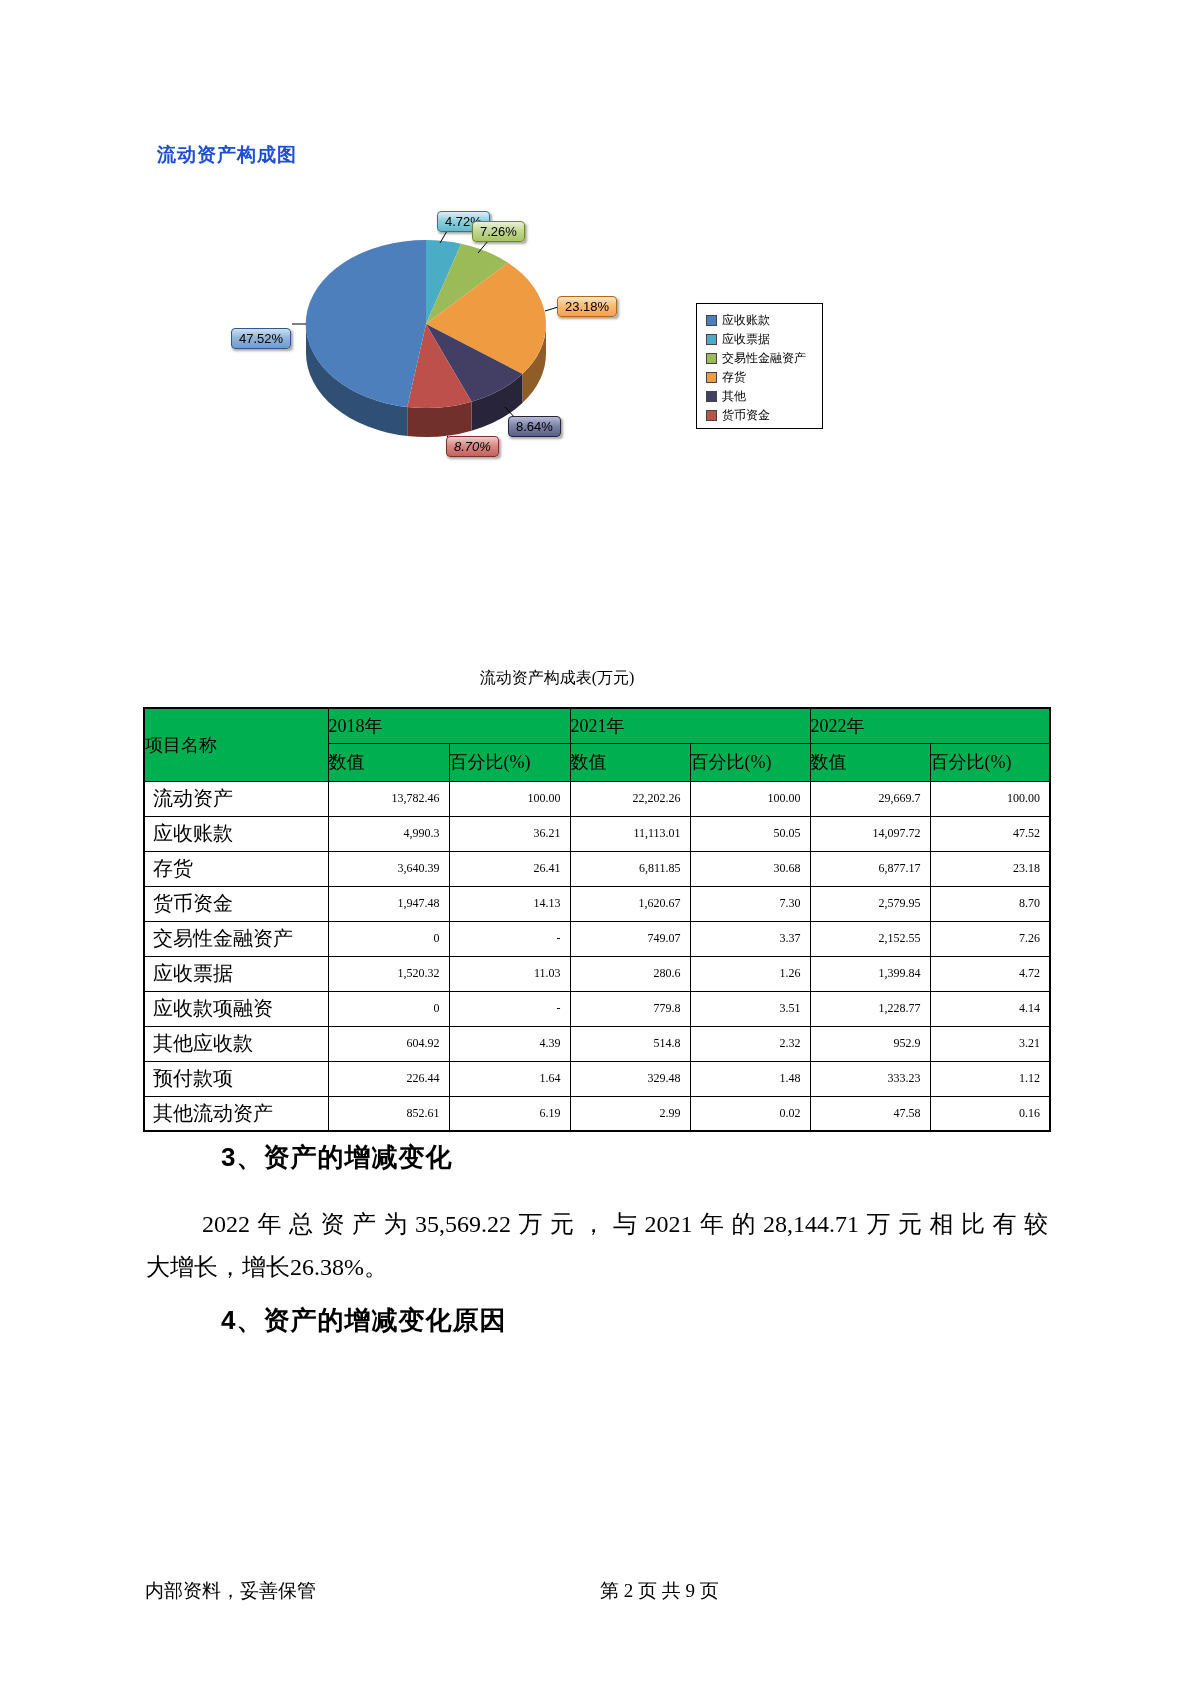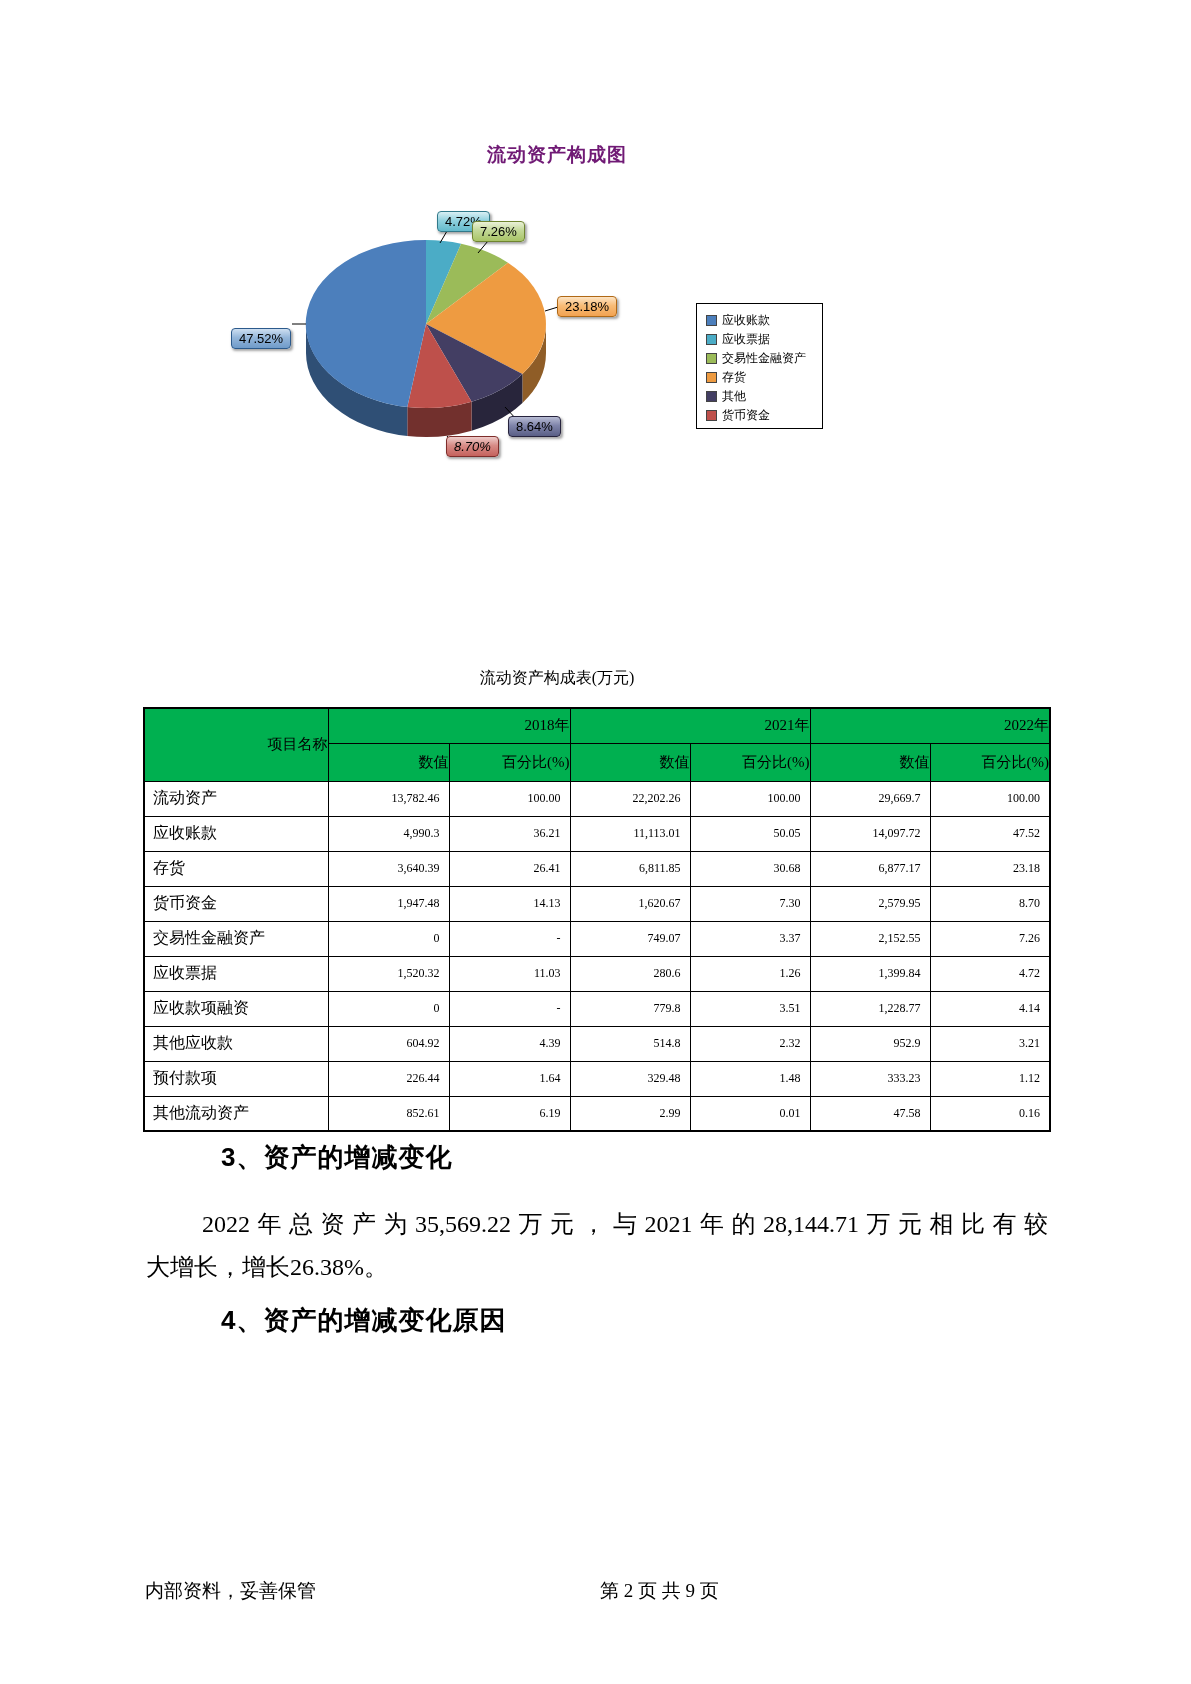--- a/index.html
+++ b/index.html
@@ -1,22 +1,22 @@
 <!DOCTYPE html>
 <html><head>
 <meta charset="utf-8">
 <style>
   * { margin:0; padding:0; box-sizing:border-box; }
   html,body { background:#888; }
   .page { position:relative; width:1191px; height:1684px; background:#ffffff;
           margin:0 auto; overflow:hidden; font-family:"Liberation Serif", serif; color:#000; }
 
   
-  .chart-title { position:absolute; left:157px; top:142px; width:800px; text-align:center;
-                 font:bold 19px "Liberation Sans", sans-serif; color:#701a75; letter-spacing:1px; }
+  .chart-title { position:absolute; left:157px; top:142px; width:800px; 
+                 font:bold 19px "Liberation Sans", sans-serif; color:#1d4ed8; letter-spacing:1px; }
   #pie-svg { position:absolute; left:150px; top:200px; width:600px; height:270px; }
   .callout { position:absolute; font:13px "Liberation Sans", sans-serif; color:#000;
              padding:0 7px; line-height:19px; border-radius:4px; border:1px solid;
              box-shadow:1.5px 2px 2.5px rgba(0,0,0,.35); white-space:nowrap; }
   .co-teal   { background:linear-gradient(#d9eff4,#90d1de 45%,#63bacc); border-color:#31798a; }
   .co-green  { background:linear-gradient(#eaf1d8,#c2d897 45%,#a8c466); border-color:#6f8530; }
   .co-orange { background:linear-gradient(#fde4c4,#f8bc77 45%,#f2a251); border-color:#b06916; }
   .co-navy   { background:linear-gradient(#b8bcd4,#7f84aa 45%,#5a5f86); border-color:#26233d; }
   .co-red    { background:linear-gradient(#eeccca,#d78b86 45%,#c5625d; ); border-color:#7e2d2a; background:linear-gradient(#eeccca,#d78b86 45%,#c5625d); }
   .co-blue   { background:linear-gradient(#cedff1,#94b6da 45%,#709bc9); border-color:#2c5a8c; }
@@ -27,26 +27,26 @@
   .legend-swatch { width:11px; height:11px; border:1px solid #444; margin-right:5px; flex:0 0 11px; }
 
   
   .table-title { position:absolute; left:157px; top:668px; width:800px; text-align:center;
                  font:16px "Liberation Serif", serif; }
   .assets-table { position:absolute; left:143px; top:707px; width:906px;
                   border-collapse:collapse; table-layout:fixed;
                   font-family:"Liberation Serif", serif; }
   .assets-table td { border:1px solid #000; overflow:hidden; }
   .assets-table { border:2px solid #000; }
-  .assets-table tr.h1 td, .assets-table tr.h2 td { background:#00B050; text-align:right;
-                  font-size:15px; }
+  .assets-table tr.h1 td, .assets-table tr.h2 td { background:#00B050; text-align:left;
+                  font-size:18px; }
   .assets-table tr.h1 { height:35px; }
   .assets-table tr.h2 { height:38px; }
   .assets-table tbody tr { height:35px; }
-  .assets-table td.lbl { padding-left:8px; font-size:16px; text-align:left; }
+  .assets-table td.lbl { padding-left:8px; font-size:20px; text-align:left; }
   .assets-table td.num { padding-right:9px; font-size:12px; text-align:right; }
 
   
   .sec-heading { position:absolute; left:205px; font:bold 26px "Liberation Sans", sans-serif;
                  line-height:1.15; letter-spacing:1px;margin-left:16px; }
   .para { position:absolute; left:146px; width:902px; font:24px "Liberation Serif", serif; }
   .para .pline { line-height:43px; height:43px; white-space:nowrap; }
   .para .pline.just { text-align:justify; text-align-last:justify; white-space:normal;
                       overflow:hidden; }
   .para .pline.indent { padding-left:56px; }
@@ -221,21 +221,21 @@
         <td class="num">329.48</td>
         <td class="num">1.48</td>
         <td class="num">333.23</td>
         <td class="num">1.12</td>
       </tr>
       <tr>
         <td class="lbl">其他流动资产</td>
         <td class="num">852.61</td>
         <td class="num">6.19</td>
         <td class="num">2.99</td>
-        <td class="num">0.01</td>
+        <td class="num">0.02</td>
         <td class="num">47.58</td>
         <td class="num">0.16</td>
       </tr>
     </tbody>
   </table>
 
   <div class="sec-heading" style="top:1143px;">3、资产的增减变化</div>
   <div class="para" style="top:1203px;">
     <div class="pline just indent">2022年总资产为35,569.22万元，与2021年的28,144.71万元相比有较</div>
     <div class="pline">大增长，增长26.38%。</div>

